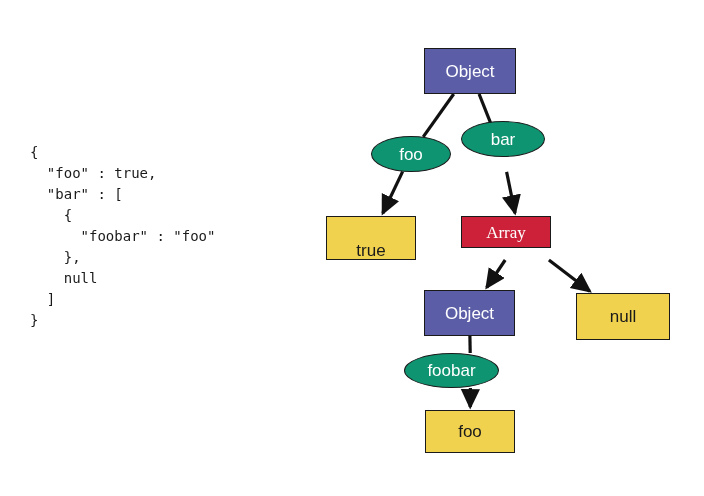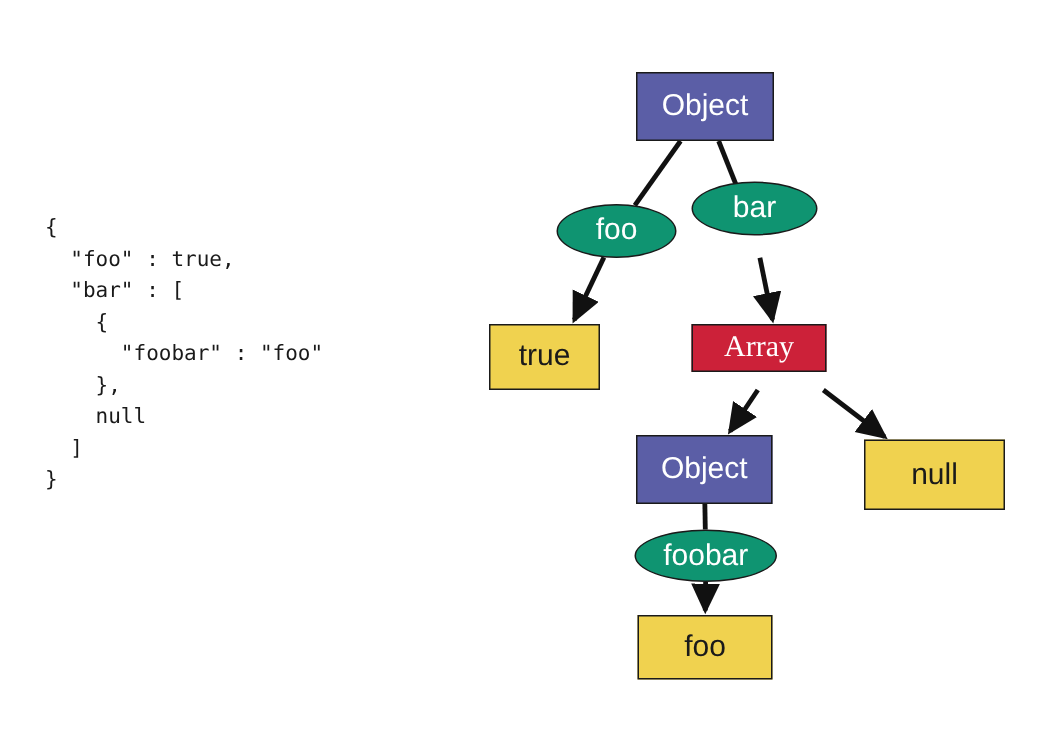--- a/index.html
+++ b/index.html
@@ -46,21 +46,21 @@
     pointer-events: none;
   }
 
   .node {
     position: absolute;
     box-sizing: border-box;
     display: flex;
     align-items: center;
     justify-content: center;
     font-family: "Liberation Sans", sans-serif;
-    font-size: 20px;
+    font-size: 17px;
     line-height: 1;
   }
 
   .node-box {
     border: 1.6px solid #1a1a1a;
   }
   .node-ellipse {
     border: 1.6px solid #1a1a1a;
     border-radius: 50%;
   }
@@ -111,33 +111,33 @@
     <div id="node-group">
         <div class="node node-box type-object" style="left: 424px; top: 48px; width: 92px; height: 46px;">
           <span class="node-label">Object</span>
         </div>
         <div class="node node-ellipse type-key" style="left: 371px; top: 136px; width: 80px; height: 36px;">
           <span class="node-label">foo</span>
         </div>
         <div class="node node-ellipse type-key" style="left: 461px; top: 121px; width: 84px; height: 36px;">
           <span class="node-label">bar</span>
         </div>
-        <div class="node node-box type-value" style="left: 326px; top: 216px; width: 74px; height: 44px;">
+        <div class="node node-box type-value" style="left: 326px; top: 216px; width: 90px; height: 44px; align-items: flex-end;">
           <span class="node-label">true</span>
         </div>
         <div class="node node-box type-array" style="left: 461px; top: 216px; width: 90px; height: 32px; font-family: Liberation Serif, serif;">
           <span class="node-label">Array</span>
         </div>
         <div class="node node-box type-object" style="left: 424px; top: 290px; width: 91px; height: 46px;">
           <span class="node-label">Object</span>
         </div>
         <div class="node node-box type-value" style="left: 576px; top: 293px; width: 94px; height: 47px;">
           <span class="node-label">null</span>
         </div>
-        <div class="node node-ellipse type-key" style="left: 423px; top: 353px; width: 95px; height: 35px;">
+        <div class="node node-ellipse type-key" style="left: 404px; top: 353px; width: 95px; height: 35px;">
           <span class="node-label">foobar</span>
         </div>
         <div class="node node-box type-value" style="left: 425px; top: 410px; width: 90px; height: 43px;">
           <span class="node-label">foo</span>
         </div>
       </div>
   </div>
 
 </div>
 

